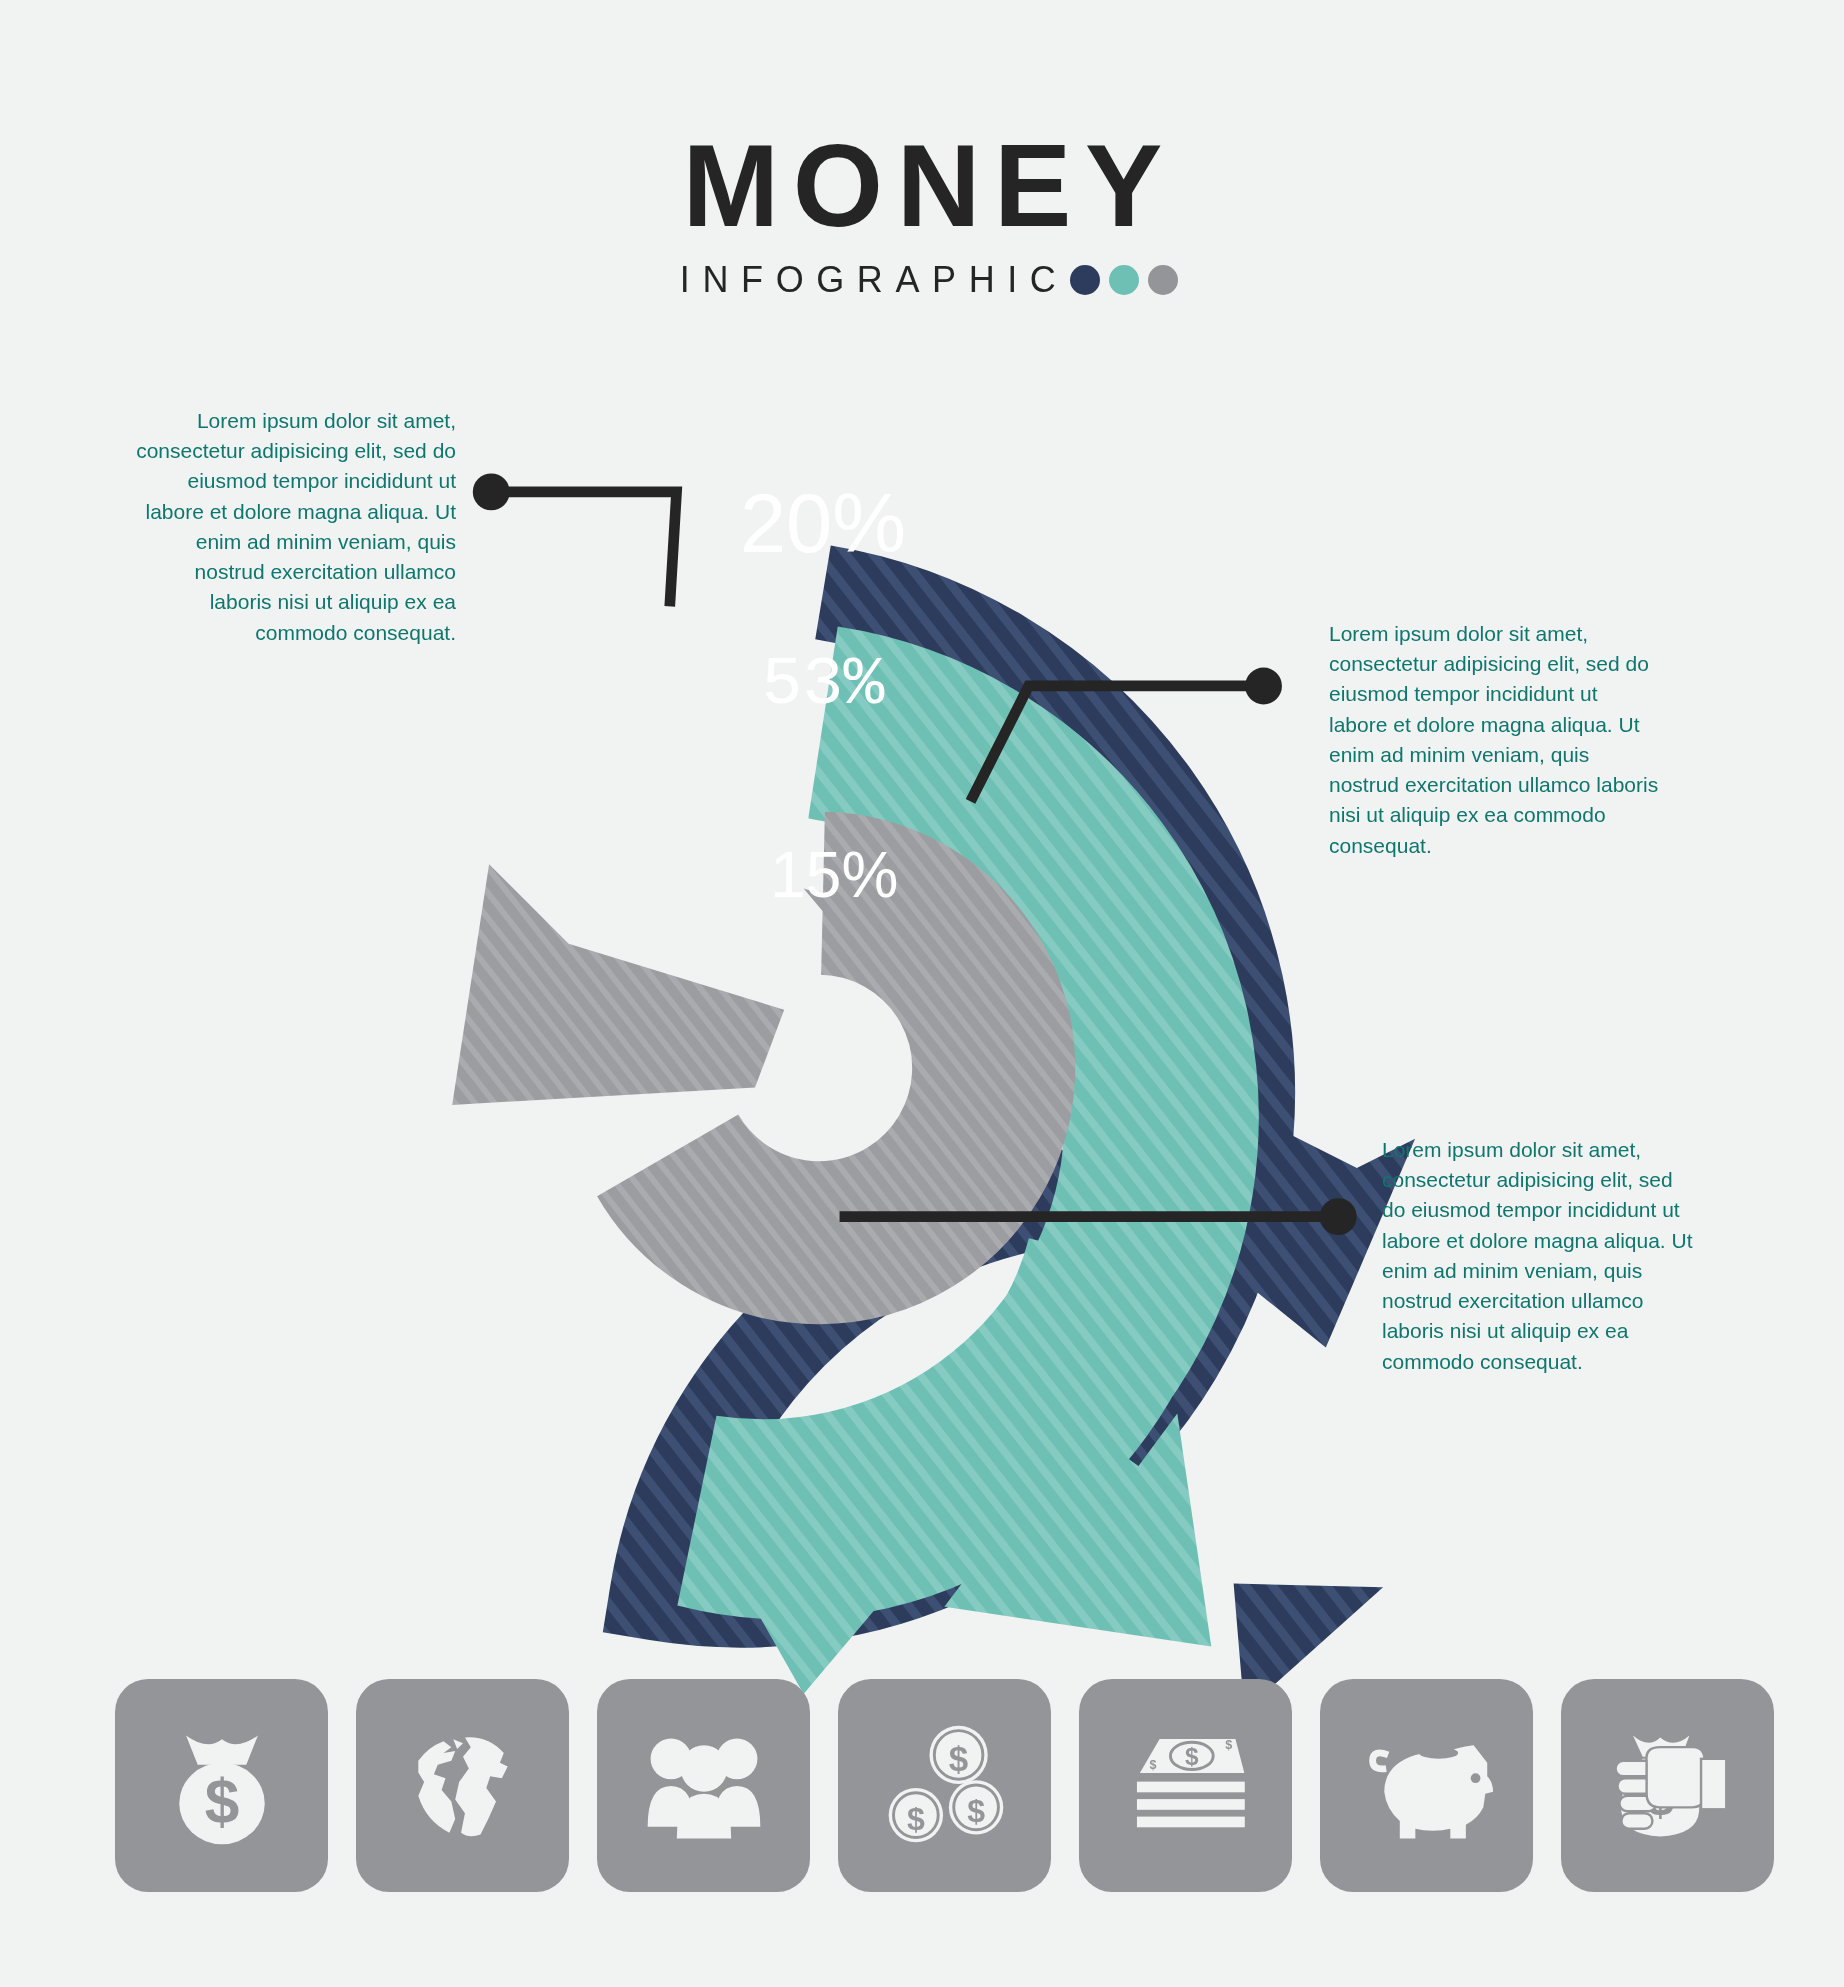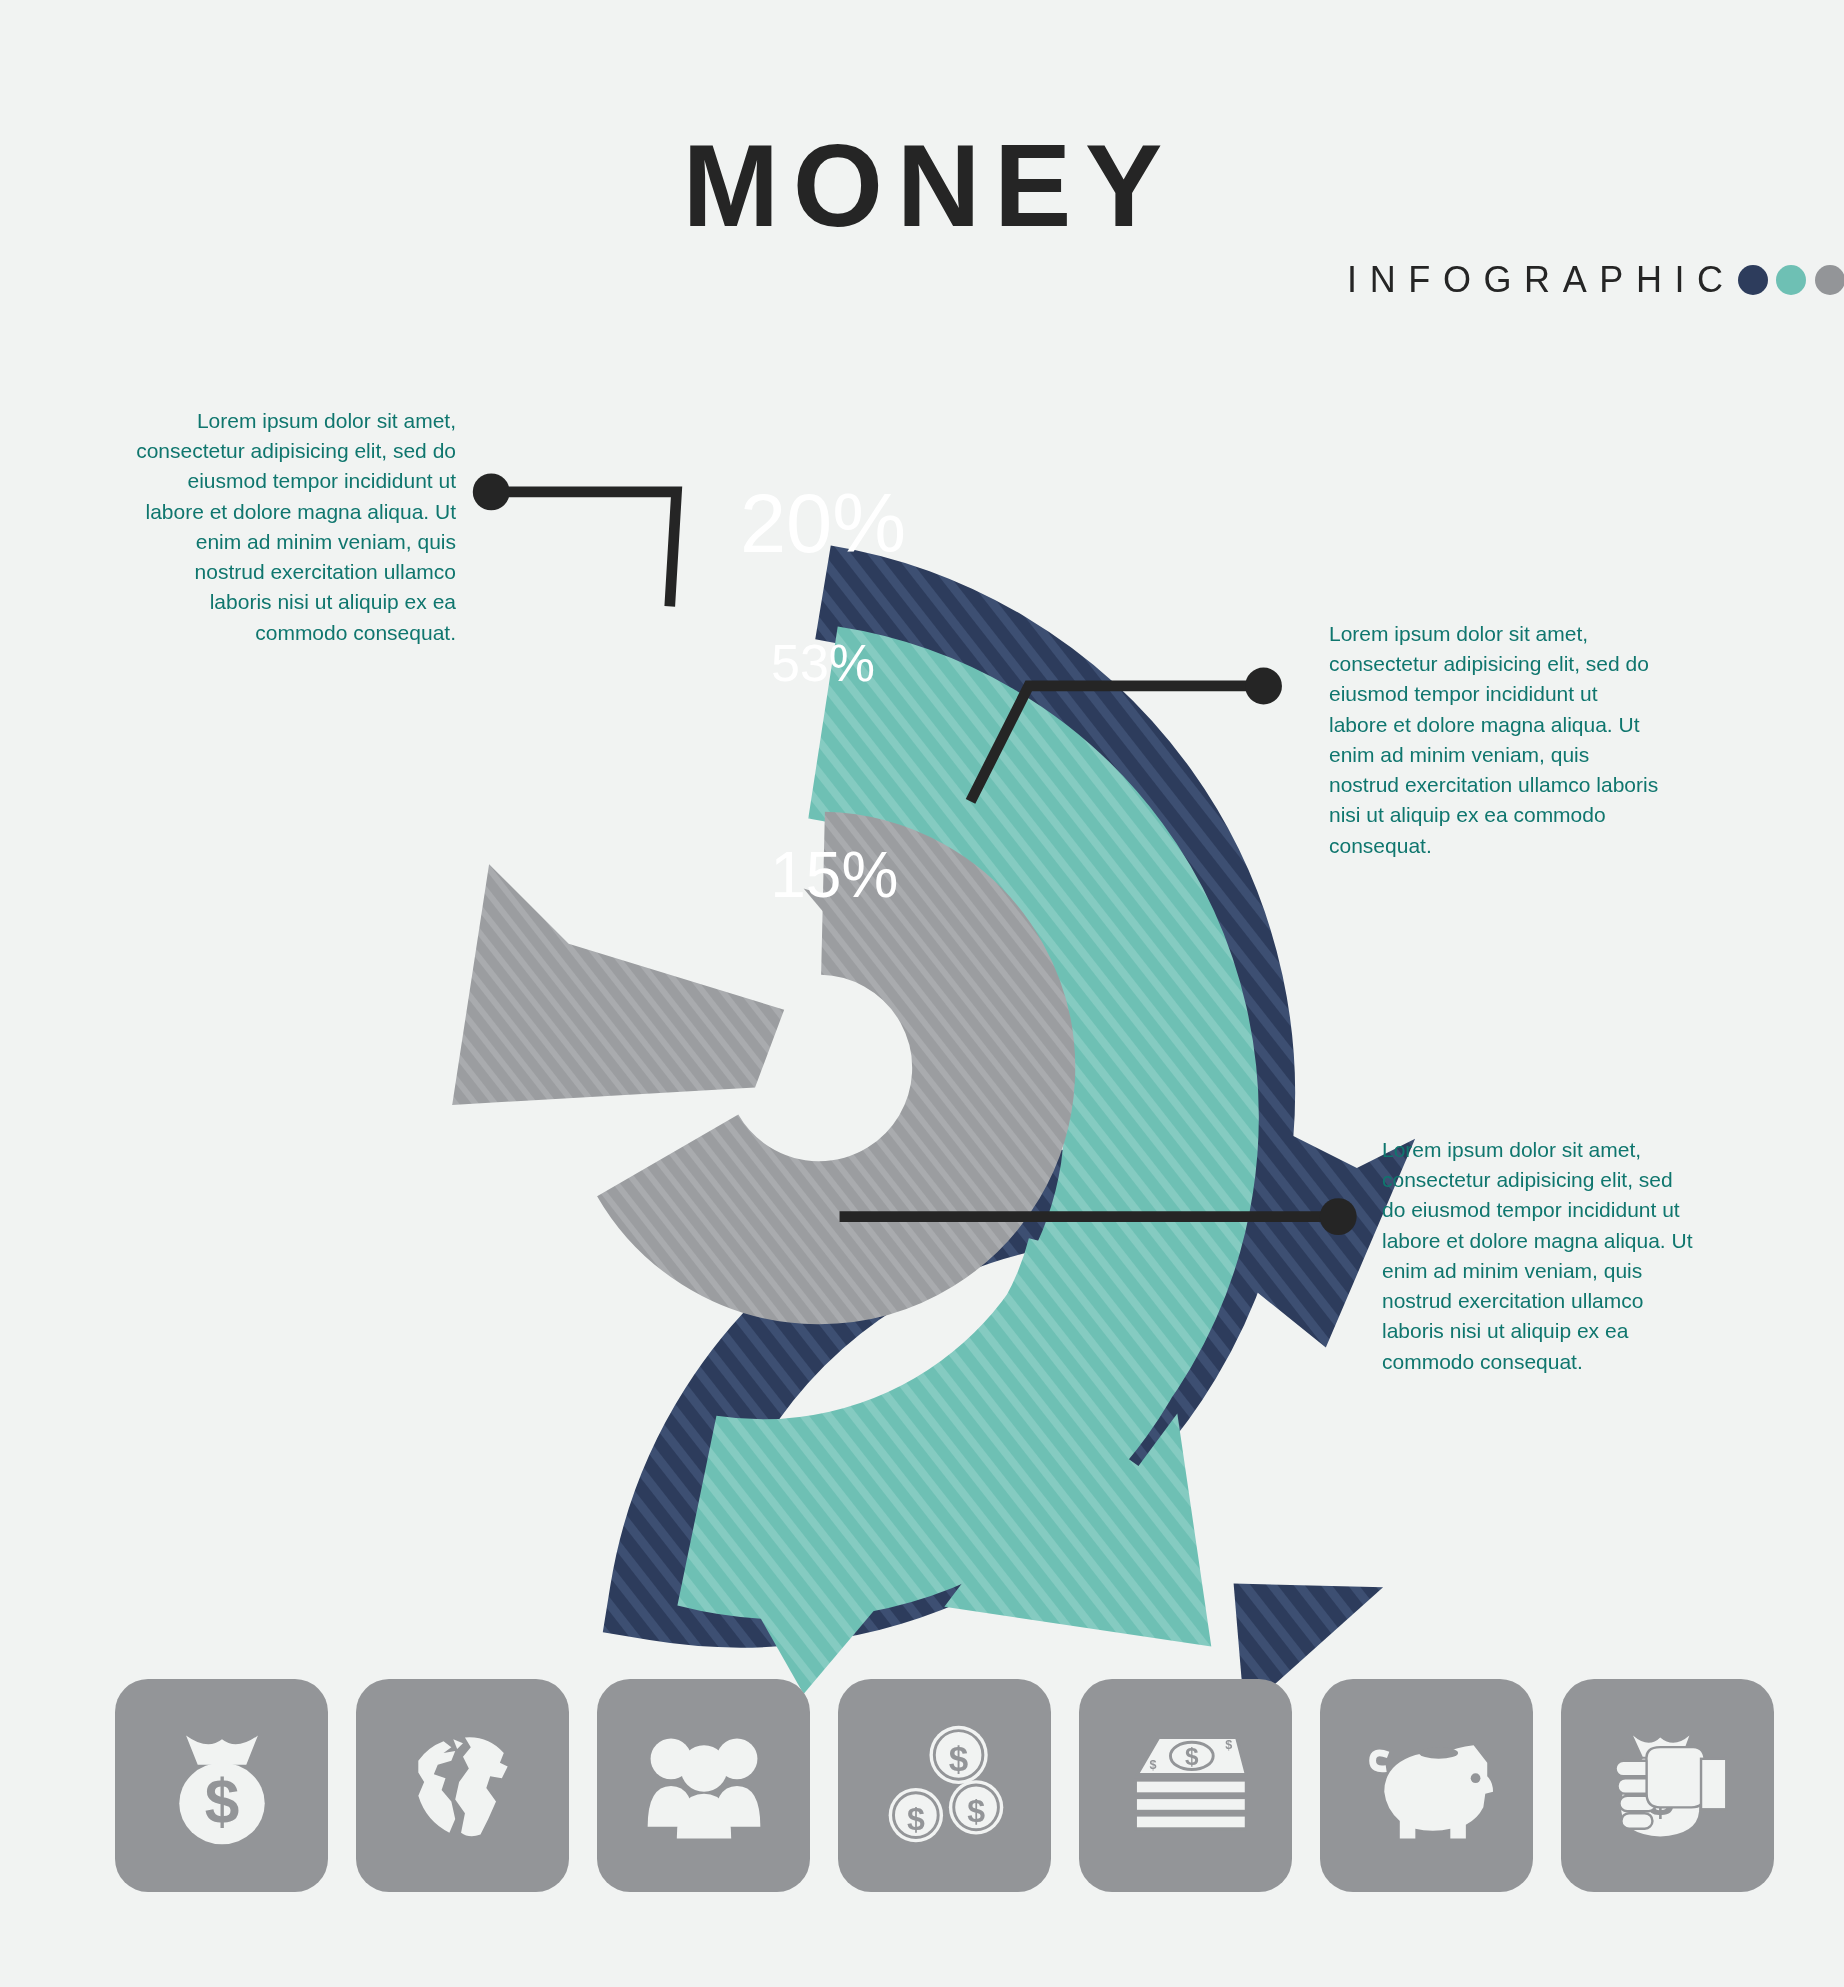--- a/index.html
+++ b/index.html
@@ -11,40 +11,40 @@
   }
   .page { position:relative; width:1845px; height:1987px;padding-left:11px; }
 
   
   .header { position:absolute; left:0; top:128px; width:1845px; text-align:center; }
   .title {
     font-size:116px; font-weight:700; letter-spacing:13.6px;
     color:#252525; line-height:1; text-indent:13.6px;
   }
   .subrow {
-    display:flex; align-items:center; justify-content:flex-end;
+    display:flex; align-items:center; justify-content:center;
     margin-top:17.5px; gap:0;
   }
   .subtitle {
     font-size:36px; font-weight:400; letter-spacing:12.6px;
     color:#252525; line-height:1; text-indent:12.6px;
   }
   .dots { display:flex; align-items:center; gap:8.7px; margin-left:1.9px; }
   .dot { width:30px; height:30px; border-radius:50%; }
 
   
   .chart { position:absolute; left:260px; top:505px; width:1126px; height:1126px; }
   .chart svg { display:block; width:1126px; height:1126px; overflow:visible; }
 
   .pct {
     position:absolute; color:#ffffff; font-weight:400;
     line-height:1; white-space:nowrap; pointer-events:none;
   }
   .pct-95 { font-size:83px; left:50%; top:-23px; transform:translateX(-50%); }
-  .pct-53 { font-size:52px; left:50%; top:132px; transform:translateX(-50%); }
+  .pct-53 { font-size:68px; left:50%; top:146px; transform:translateX(-50%);font-family:Liberation Mono, monospace; }
   .pct-15 { font-size:64px; left:51%; top:338px; transform:translateX(-50%); }
 
   
   .callout {
     position:absolute; font-size:21px; line-height:1.44;
     color:#0f766e;
   }
   .callout.c1 { left:136px;  top:406px; width:320px; text-align:right; }
   .callout.c2 { left:1329px; top:619px; width:330px; text-align:left; }
   .callout.c3 { left:1382px; top:1135px; width:311px; text-align:left; }

